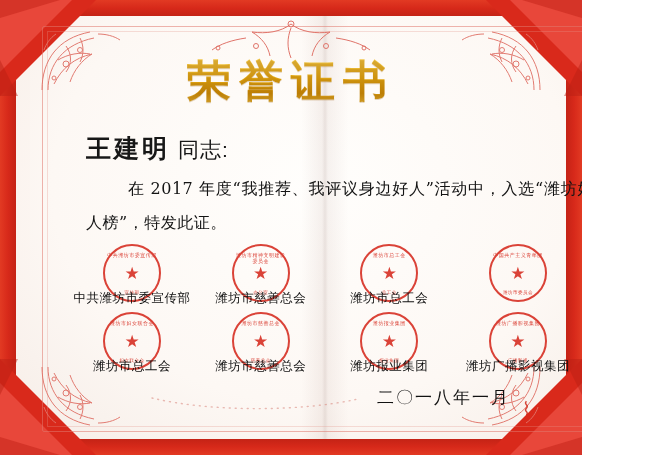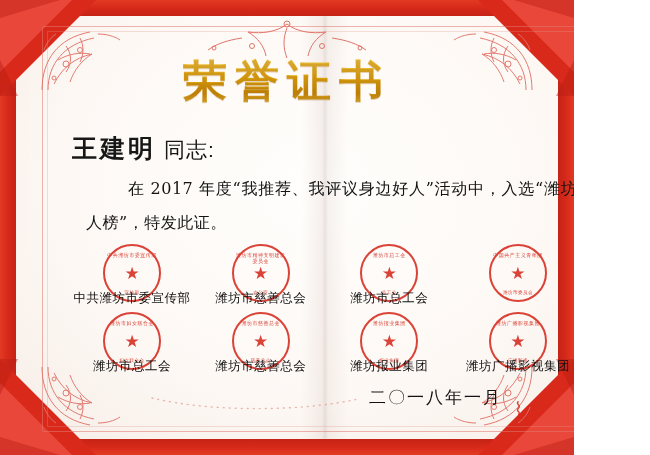--- a/index.html
+++ b/index.html
@@ -14,20 +14,21 @@
     font-family: "Liberation Serif", serif;
   }
 
   #certificate {
     position: relative;
     width: 574px;
     height: 455px;
     background:
       radial-gradient(ellipse at 50% 45%, #fffdfb 0%, #fdf7f3 55%, #f6ece6 100%);
     overflow: hidden;
+    padding-left: 8px;
   }
 
   
   .border-top, .border-bottom, .border-left, .border-right {
     position: absolute;
     background: linear-gradient(180deg, #e23a23 0%, #d7291a 50%, #c42316 100%);
   }
   .border-top    { left: 0; top: 0; width: 650px; height: 16px; }
   .border-bottom { left: 0; bottom: 0; width: 650px; height: 16px;
                    background: linear-gradient(0deg, #e23a23 0%, #d7291a 50%, #c42316 100%); }
@@ -118,21 +119,21 @@
     background: linear-gradient(180deg, #f6d25a 0%, #e0a512 45%, #c98a07 70%, #f3cf55 100%);
     -webkit-background-clip: text;
     background-clip: text;
     -webkit-text-fill-color: transparent;
     text-shadow: 0 1px 0 rgba(150,90,0,0.25);
   }
 
   
   .recipient {
     position: absolute;
-    left: 72px;
+    left: 86px;
     top: 132px;
     font-family: Liberation Sans, sans-serif;
     font-size: 23px;
     color: #171717;
     letter-spacing: 1px;
   }
   .recipient .name {
     font-size: 25px;
     font-weight: bold;
     letter-spacing: 3px;

